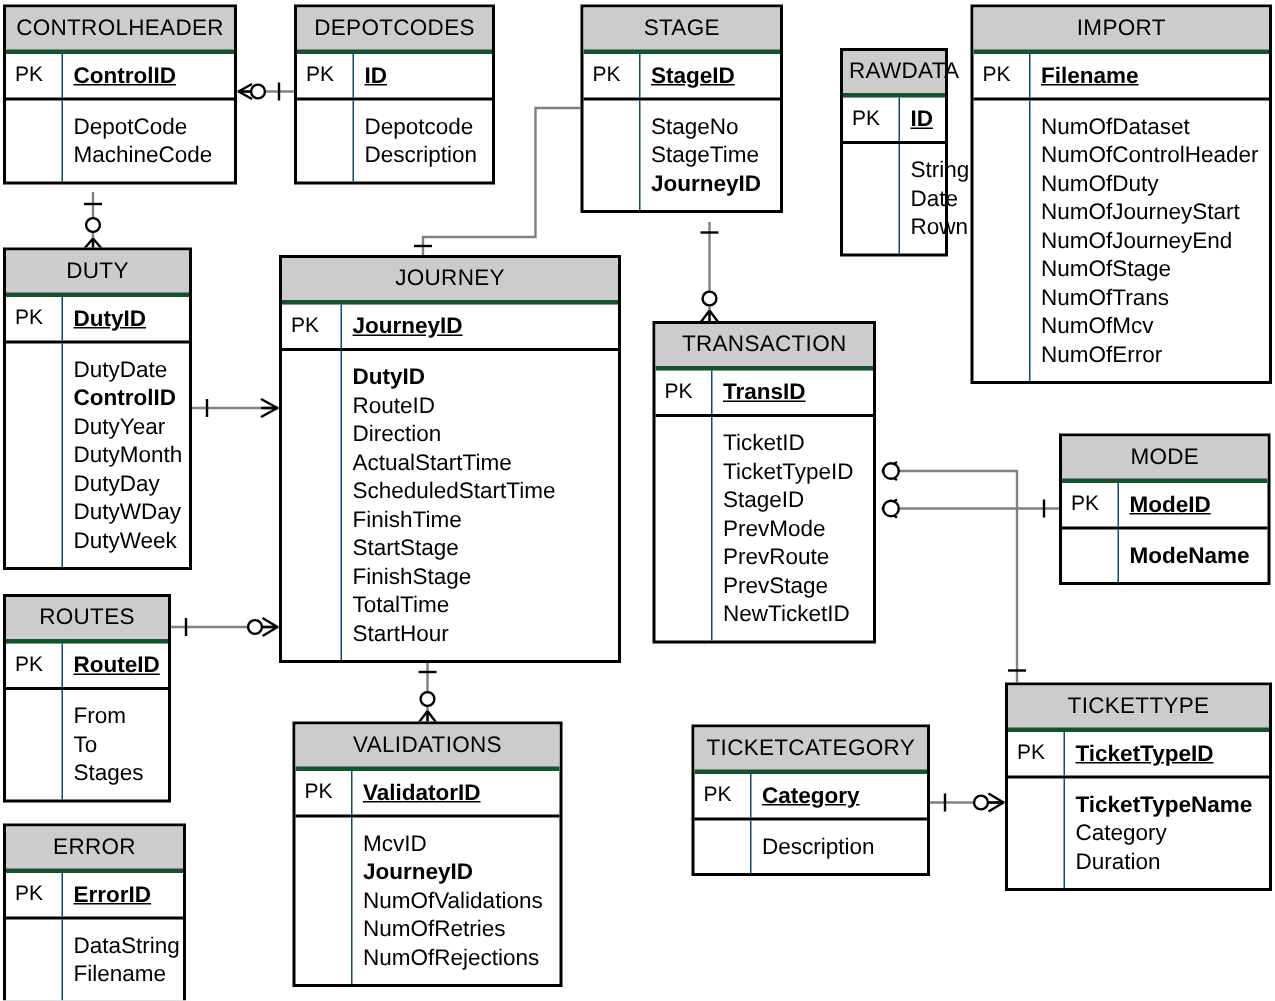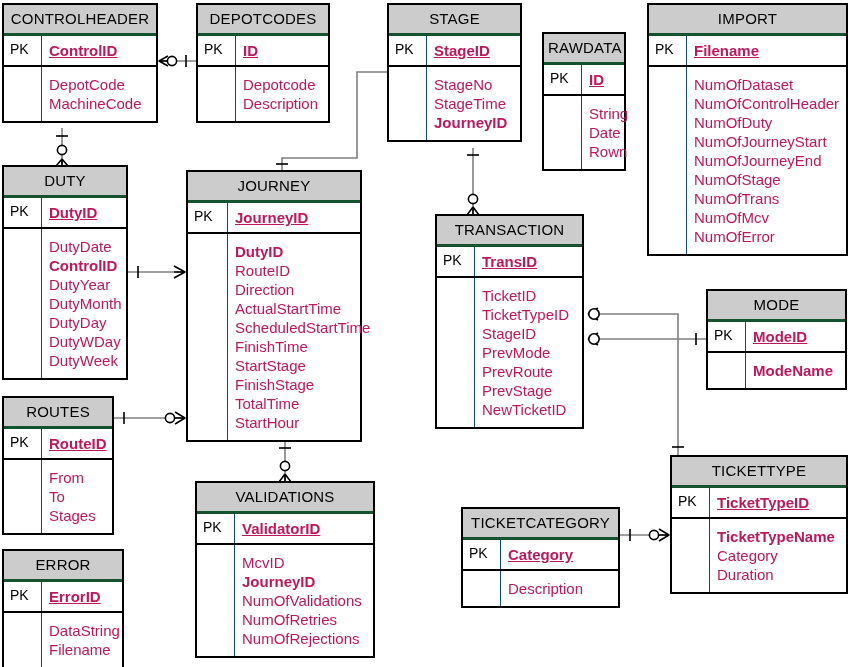--- a/index.html
+++ b/index.html
@@ -55,21 +55,21 @@
     font-weight: normal;
     padding: 5px 0 5px 6px;
     color: #000;
   }
   .keycol.empty { padding: 0; }
   .attrcol {
     flex: 1 1 auto;
     padding: 5px 7px 6px 7px;
     font-size: 15px;
     line-height: 19px;
-    color: #be185d;
+    color: #000000;
     white-space: nowrap;
   }
   .attrcol.pk {
     font-weight: bold;
     text-decoration: underline;
     padding-bottom: 5px;
   }
   .attr { display: block; }
   .attr.fk { font-weight: bold; }
   .attr.strong { font-weight: bold; }
@@ -175,21 +175,21 @@
     <div class="ent-row">
       <div class="keycol empty"></div>
       <div class="attrcol body-pad-top body-pad-bot">
         <span class="attr">StageNo</span>
         <span class="attr">StageTime</span>
         <span class="attr fk">JourneyID</span>
       </div>
     </div>
   </div>
 
-  <div class="entity" style="left:542px;top:32px;width:84px;">
+  <div class="entity" style="left:560px;top:32px;width:72px;">
     <div class="ent-title">RAWDATA</div>
     <div class="ent-row pkrow">
       <div class="keycol">PK</div>
       <div class="attrcol pk">ID</div>
     </div>
     <div class="ent-row">
       <div class="keycol empty"></div>
       <div class="attrcol body-pad-top body-pad-bot">
         <span class="attr">String</span>
         <span class="attr">Date</span>
@@ -233,21 +233,21 @@
         <span class="attr fk">ControlID</span>
         <span class="attr">DutyYear</span>
         <span class="attr">DutyMonth</span>
         <span class="attr">DutyDay</span>
         <span class="attr">DutyWDay</span>
         <span class="attr">DutyWeek</span>
       </div>
     </div>
   </div>
 
-  <div class="entity" style="left:186px;top:170px;width:176px;">
+  <div class="entity" style="left:186px;top:170px;width:228px;">
     <div class="ent-title">JOURNEY</div>
     <div class="ent-row pkrow">
       <div class="keycol" style="width:40px;flex:0 0 40px;">PK</div>
       <div class="attrcol pk">JourneyID</div>
     </div>
     <div class="ent-row">
       <div class="keycol empty" style="width:40px;flex:0 0 40px;"></div>
       <div class="attrcol body-pad-top body-pad-bot">
         <span class="attr fk">DutyID</span>
         <span class="attr">RouteID</span>
@@ -339,21 +339,21 @@
     </div>
     <div class="ent-row">
       <div class="keycol empty"></div>
       <div class="attrcol body-pad-top body-pad-bot">
         <span class="attr">DataString</span>
         <span class="attr">Filename</span>
       </div>
     </div>
   </div>
 
-  <div class="entity" style="left:461px;top:507px;width:159px;">
+  <div class="entity" style="left:461px;top:483px;width:159px;">
     <div class="ent-title">TICKETCATEGORY</div>
     <div class="ent-row pkrow">
       <div class="keycol">PK</div>
       <div class="attrcol pk">Category</div>
     </div>
     <div class="ent-row">
       <div class="keycol empty"></div>
       <div class="attrcol body-pad-top body-pad-bot">
         <span class="attr">Description</span>
       </div>

